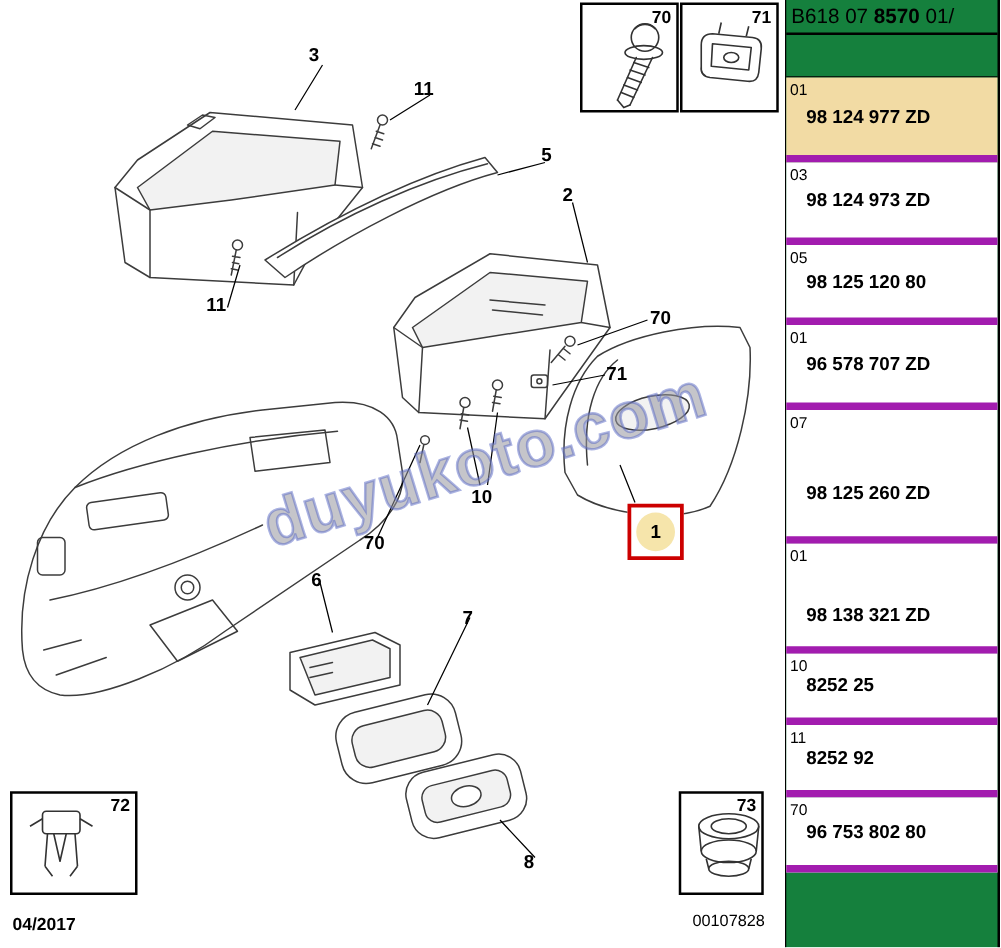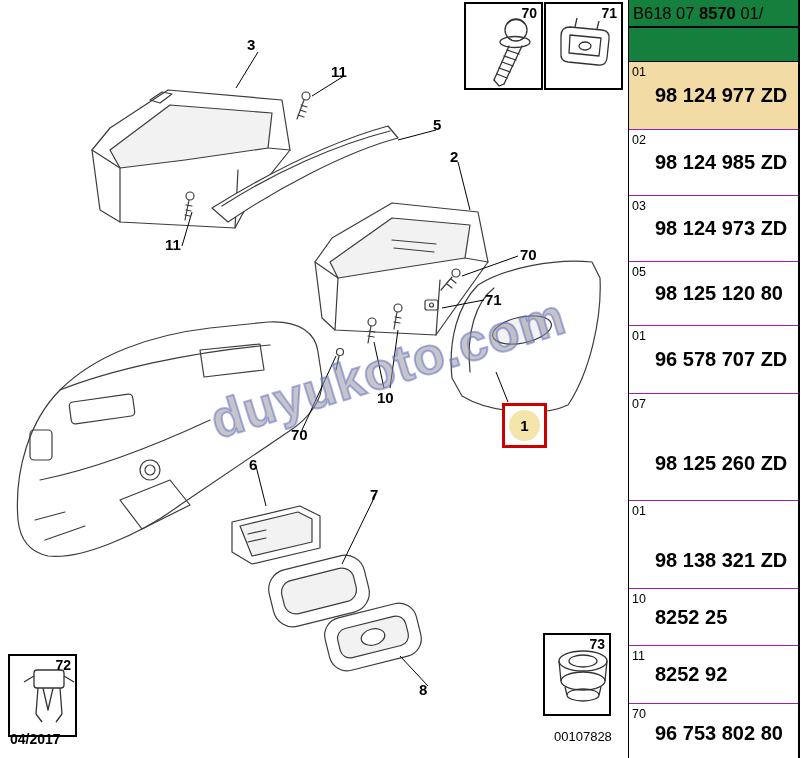--- a/index.html
+++ b/index.html
@@ -32,26 +32,26 @@
   .footer-date{position:absolute;left:10px;top:731px;font-weight:bold;font-size:14px}
   .footer-plate{position:absolute;left:554px;top:729px;font-weight:normal;font-size:13px}
 
   
   .panel{position:absolute;left:628px;top:0;width:169px;height:758px;background:#15803d;
          border-left:1px solid #000;border-right:2px solid #000}
   .panel-header{height:28px;border-bottom:2px solid #000;box-sizing:border-box;
                 font-size:16.5px;padding:4px 0 0 4px;white-space:nowrap;overflow:hidden}
   .panel-header b{font-weight:bold}
   .spacer{height:34px;border-bottom:1px solid #000;box-sizing:border-box}
-  .prow{position:relative;border-bottom:1px solid #a21caf;box-sizing:border-box;background:#fff;
-        display:flex;align-items:center;padding-left:26px}
+  .prow{position:relative;border-bottom:6px solid #a21caf;box-sizing:border-box;background:#fff;
+        display:flex;align-items:center;padding-left:16px}
   .prow.hl{background:#f2dba4}
   .prow.tall{align-items:center;padding-top:32px}
   .pref{position:absolute;left:3px;top:3px;font-size:12.5px;font-weight:normal}
-  .pnum{font-weight:bold;font-size:20px;white-space:nowrap}
+  .pnum{font-weight:bold;font-size:15px;white-space:nowrap}
 </style>
 </head>
 <body>
 
 <div class="page">
 
   <svg class="diagram" width="630" height="758" viewBox="0 0 630 758">
     <g stroke="#3c3c3c" stroke-width="1.2" fill="none" stroke-linejoin="round" stroke-linecap="round">
 
       <path d="M100,210 L92,150 L110,128 L168,90 L282,100 L290,150 L250,200 L235,228 L120,222 Z" fill="#fff"></path>
@@ -158,21 +158,21 @@
       <g stroke="#333" stroke-width="1.3" fill="none" stroke-linejoin="round">
         <path d="M15,32 Q15,23 24,23 L56,26 Q64,27 63,35 L61,54 Q60,62 52,61 L22,58 Q14,57 15,49 Z"></path>
         <path d="M24,31 L55,34 L53,52 L23,49 Z"></path>
         <path d="M29,23 L31,14 M51,25 L53,17"></path>
         <ellipse cx="39" cy="42" rx="6" ry="4"></ellipse>
       </g>
     </svg>
     <span class="inset-num">71</span>
   </div>
 
-  <div class="inset" style="left:8px;top:654px;width:69px;height:83px">
+  <div class="inset" style="left:8px;top:633px;width:102px;height:83px">
     <svg width="76" height="79" viewBox="0 0 76 79">
       <g stroke="#333" stroke-width="1.3" fill="none" stroke-linejoin="round">
         <rect x="24" y="14" width="30" height="18" rx="3"></rect>
         <path d="M28,32 L26,58 M50,32 L52,58"></path>
         <path d="M26,58 L32,66 M52,58 L46,66"></path>
         <path d="M33,32 L38,54 L43,32"></path>
         <path d="M24,20 L14,26 M54,20 L64,26"></path>
       </g>
     </svg>
     <span class="inset-num">72</span>
@@ -200,24 +200,20 @@
       <b>8570</b>
       <span>01/</span>
     </div>
     <div class="spacer"></div>
 
     <div class="prow hl" style="height:68px">
       <span class="pref">01</span>
       <span class="pnum">98 124 977 ZD</span>
     </div>
     <div class="prow" style="height:66px">
-      <span class="pref">02</span>
-      <span class="pnum">98 124 985 ZD</span>
-    </div>
-    <div class="prow" style="height:66px">
       <span class="pref">03</span>
       <span class="pnum">98 124 973 ZD</span>
     </div>
     <div class="prow" style="height:64px">
       <span class="pref">05</span>
       <span class="pnum">98 125 120 80</span>
     </div>
     <div class="prow" style="height:68px">
       <span class="pref">01</span>
       <span class="pnum">96 578 707 ZD</span>

